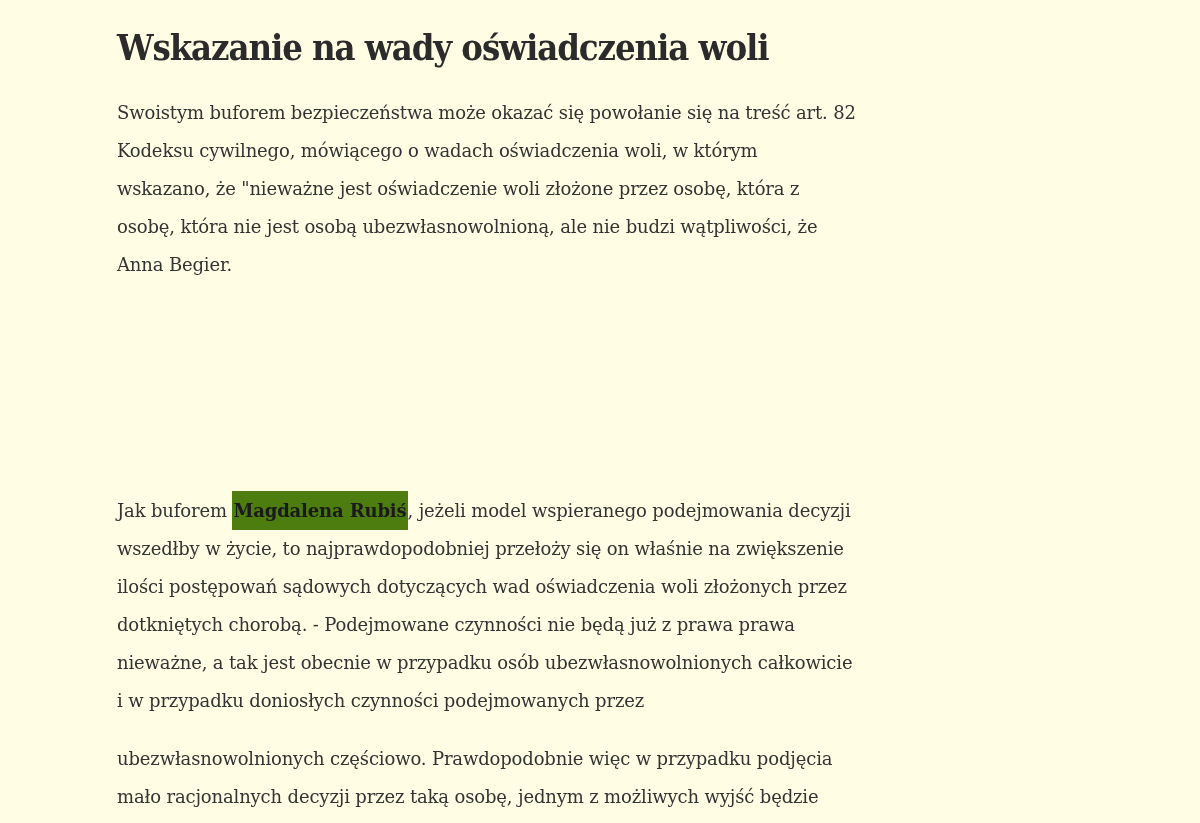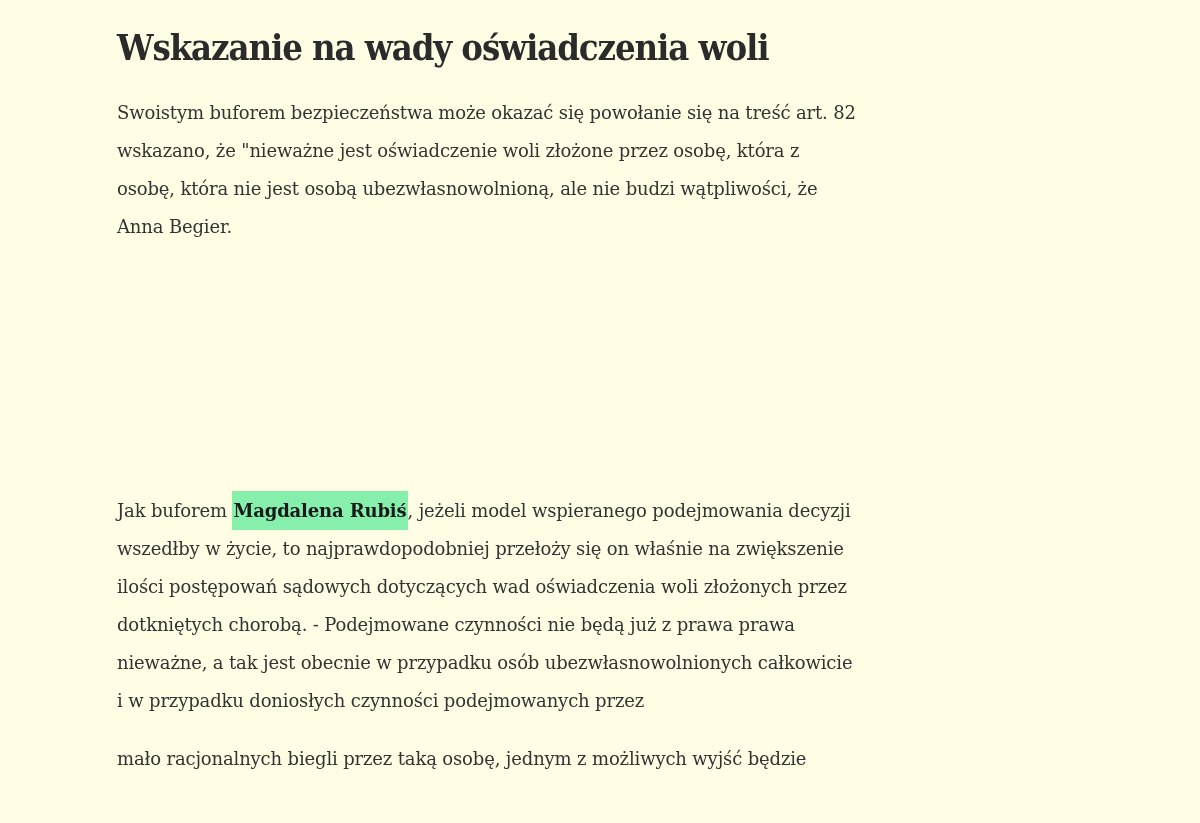--- a/index.html
+++ b/index.html
@@ -47,44 +47,46 @@
       line-height: 38px;
       font-size: 18px;
       white-space: nowrap;
       letter-spacing: -0.15px;
       color: #333333;
     }
     .p1 { top: 94px; }
     .p2 { top: 492px; }
     .p3 { top: 740px; }
     .highlight {
-      background: #86efac;
+      background: #4d7c0f;
       color: #1a1a1a;
       font-weight: bold;
       padding: 9px 1px;
     }
   </style>
 </head>
 <body>
 
 <div class="article">
   <h2 class="heading">Wskazanie na wady oświadczenia woli</h2>
 
   <p class="para p1">
     <span class="line">Swoistym buforem bezpieczeństwa może okazać się powołanie się na treść art. 82</span>
+    <span class="line">Kodeksu cywilnego, mówiącego o wadach oświadczenia woli, w którym</span>
     <span class="line">wskazano, że "nieważne jest oświadczenie woli złożone przez osobę, która z</span>
     <span class="line">osobę, która nie jest osobą ubezwłasnowolnioną, ale nie budzi wątpliwości, że</span>
     <span class="line">Anna Begier.</span>
   </p>
 
   <p class="para p2">
     <span class="line"><span>Jak buforem </span><span class="highlight">Magdalena Rubiś</span><span>, jeżeli model wspieranego podejmowania decyzji</span></span>
     <span class="line">wszedłby w życie, to najprawdopodobniej przełoży się on właśnie na zwiększenie</span>
     <span class="line">ilości postępowań sądowych dotyczących wad oświadczenia woli złożonych przez</span>
     <span class="line">dotkniętych chorobą. - Podejmowane czynności nie będą już z prawa prawa</span>
     <span class="line">nieważne, a tak jest obecnie w przypadku osób ubezwłasnowolnionych całkowicie</span>
     <span class="line">i w przypadku doniosłych czynności podejmowanych przez</span>
   </p>
 
   <p class="para p3">
-    <span class="line">mało racjonalnych biegli przez taką osobę, jednym z możliwych wyjść będzie</span>
+    <span class="line">ubezwłasnowolnionych częściowo. Prawdopodobnie więc w przypadku podjęcia</span>
+    <span class="line">mało racjonalnych decyzji przez taką osobę, jednym z możliwych wyjść będzie</span>
   </p>
 </div>
 
 </body></html>

